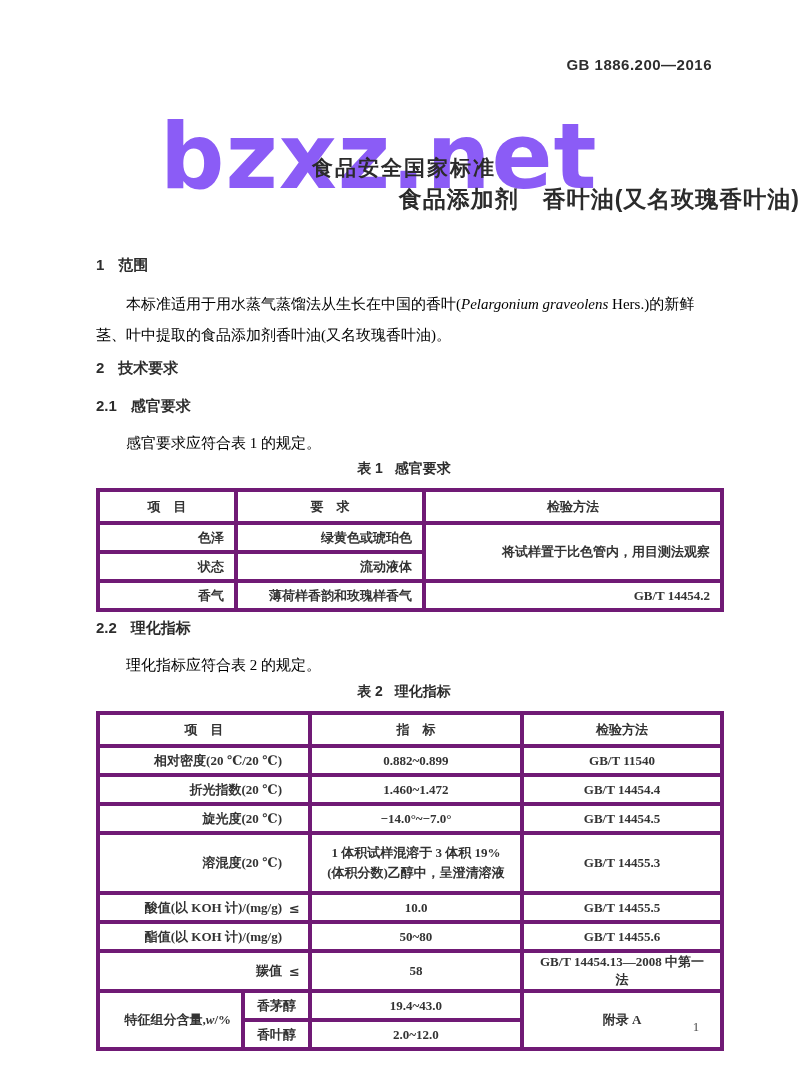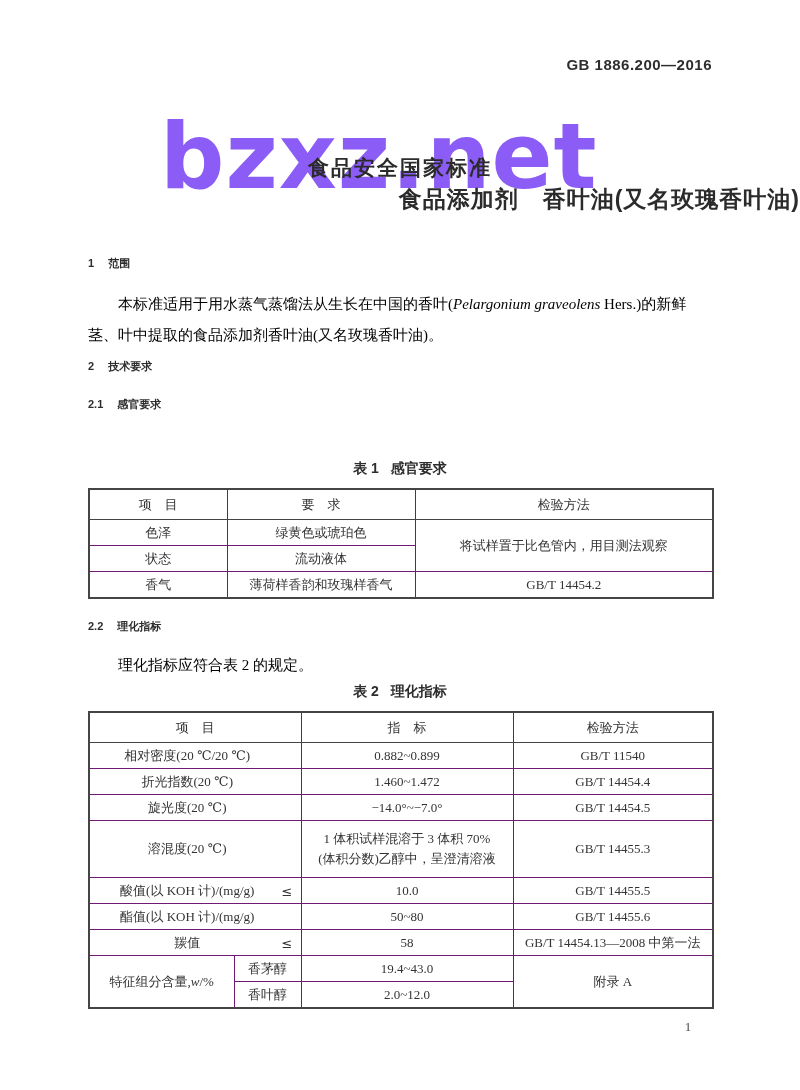--- a/index.html
+++ b/index.html
@@ -18,41 +18,41 @@
     position: absolute;
     left: 160px; top: 104px;
     font-family: "DejaVu Sans", sans-serif;
     font-weight: bold;
     font-size: 90px;
     letter-spacing: 1px;
     color: #8b5cf6;
     z-index: 0;
     user-select: none;
   }
-  .content { position: absolute; inset: 0; z-index: 1; }
+  .content { position: absolute; inset: 0; z-index: 1; margin-left: 8px; }
 
   .std-number {
     position: absolute; top: 56px; right: 88px;
     font-size: 15px; font-weight: bold; letter-spacing: 0.5px;
     color: #2e2e2e;
     font-family: "Liberation Sans", "DejaVu Sans", sans-serif;
   }
 
   .title1 {
     position: absolute; top: 154px; left: 0; width: 100%;
     text-align: center; font-size: 21px; letter-spacing: 2px; color: #2b2b2b;
   }
   .title2 {
     position: absolute; top: 184px; left: 0; width: 100%;
     text-align: right; font-size: 23px; letter-spacing: 1px; color: #2b2b2b;
   }
 
   .sec-heading {
     position: absolute; left: 88px;
-    font-size: 11px; color: #2d2d2d;
+    font-size: 15px; color: #2d2d2d;
   }
   .sec-heading .sec-num { margin-right: 14px; }
 
   .body-para {
     position: absolute; left: 88px; width: 624px;
     font-size: 15px; line-height: 31px; text-indent: 2em; color: #000000;
   }
   .latin-i { font-style: italic; }
 
   .tbl-caption {
@@ -63,32 +63,32 @@
 
   table.tbl {
     position: absolute; left: 88px;
     width: 624px;
     border-collapse: collapse;
     table-layout: fixed;
     font-size: 13px; color: #333;
   }
   table.tbl { border: 2px solid #454545; }
   .tbl th, .tbl td {
-    border: 1px solid #701a75;
+    border: 4px solid #701a75;
     padding: 0 10px;
     height: 25px;
     text-align: center;
-    font-weight: normal;
+    font-weight: bold;
     overflow: hidden;
   }
   .tbl thead th { height: 29px; border-bottom: 1.5px solid #454545; }
-  .tbl td.l { text-align: center; }
+  .tbl td.l { text-align: right; }
   .tbl tr.tall td { height: 50px; }
   .tbl td.two-line { line-height: 20px; padding-top: 3px; padding-bottom: 3px; }
-  .tbl td.item-sign { position: relative; text-align: center; padding-right: 26px; }
+  .tbl td.item-sign { position: relative; text-align: right; padding-right: 26px; }
   .tbl td.item-sign .sign {
     position: absolute; right: 8px; top: 50%; transform: translateY(-50%);
     font-family: "DejaVu Sans", sans-serif; font-size: 13px;
   }
 
   .page-number {
     position: absolute; top: 1019px; left: 676px; width: 24px;
     text-align: center; font-size: 13px; color: #4a4a4a;
   }
 </style>
@@ -113,20 +113,21 @@
       <span>本标准适用于用水蒸气蒸馏法从生长在中国的香叶(</span><span class="latin-i">Pelargonium graveolens</span><span> Hers.</span><span>)的新鲜茎、叶中提取的食品添加剂香叶油(又名玫瑰香叶油)。</span>
     </div>
 
     <div class="sec-heading hei" style="top:359px">
       <span class="sec-num">2</span><span>技术要求</span>
     </div>
 
     <div class="sec-heading hei" style="top:397px">
       <span class="sec-num">2.1</span><span>感官要求</span>
     </div>
+    <div class="body-para" style="top:428px">感官要求应符合表 1 的规定。</div>
 
     <div class="tbl-caption hei" style="top:460px">
       <span class="cap-num">表 1</span><span>感官要求</span>
     </div>
 
     <table class="tbl" style="top:488px">
       <colgroup>
           <col style="width:138px">
           <col style="width:188px">
           <col style="width:298px">
@@ -191,21 +192,21 @@
           <td>GB/T 14454.4</td>
         </tr>
         <tr>
           <td colspan="2" class="item-sign"><span>旋光度(20 ℃)</span></td>
           <td>−14.0°~−7.0°</td>
           <td>GB/T 14454.5</td>
         </tr>
         <tr class="tall">
           <td colspan="2" class="item-sign"><span>溶混度(20 ℃)</span></td>
           <td class="two-line">
-            <div>1 体积试样混溶于 3 体积 70%</div>
+            <div>1 体积试样混溶于 3 体积 19%</div>
             <div>(体积分数)乙醇中，呈澄清溶液</div>
           </td>
           <td>GB/T 14455.3</td>
         </tr>
         <tr>
           <td colspan="2" class="item-sign"><span>酸值(以 KOH 计)/(mg/g)</span><span class="sign">≤</span></td>
           <td>10.0</td>
           <td>GB/T 14455.5</td>
         </tr>
         <tr>

